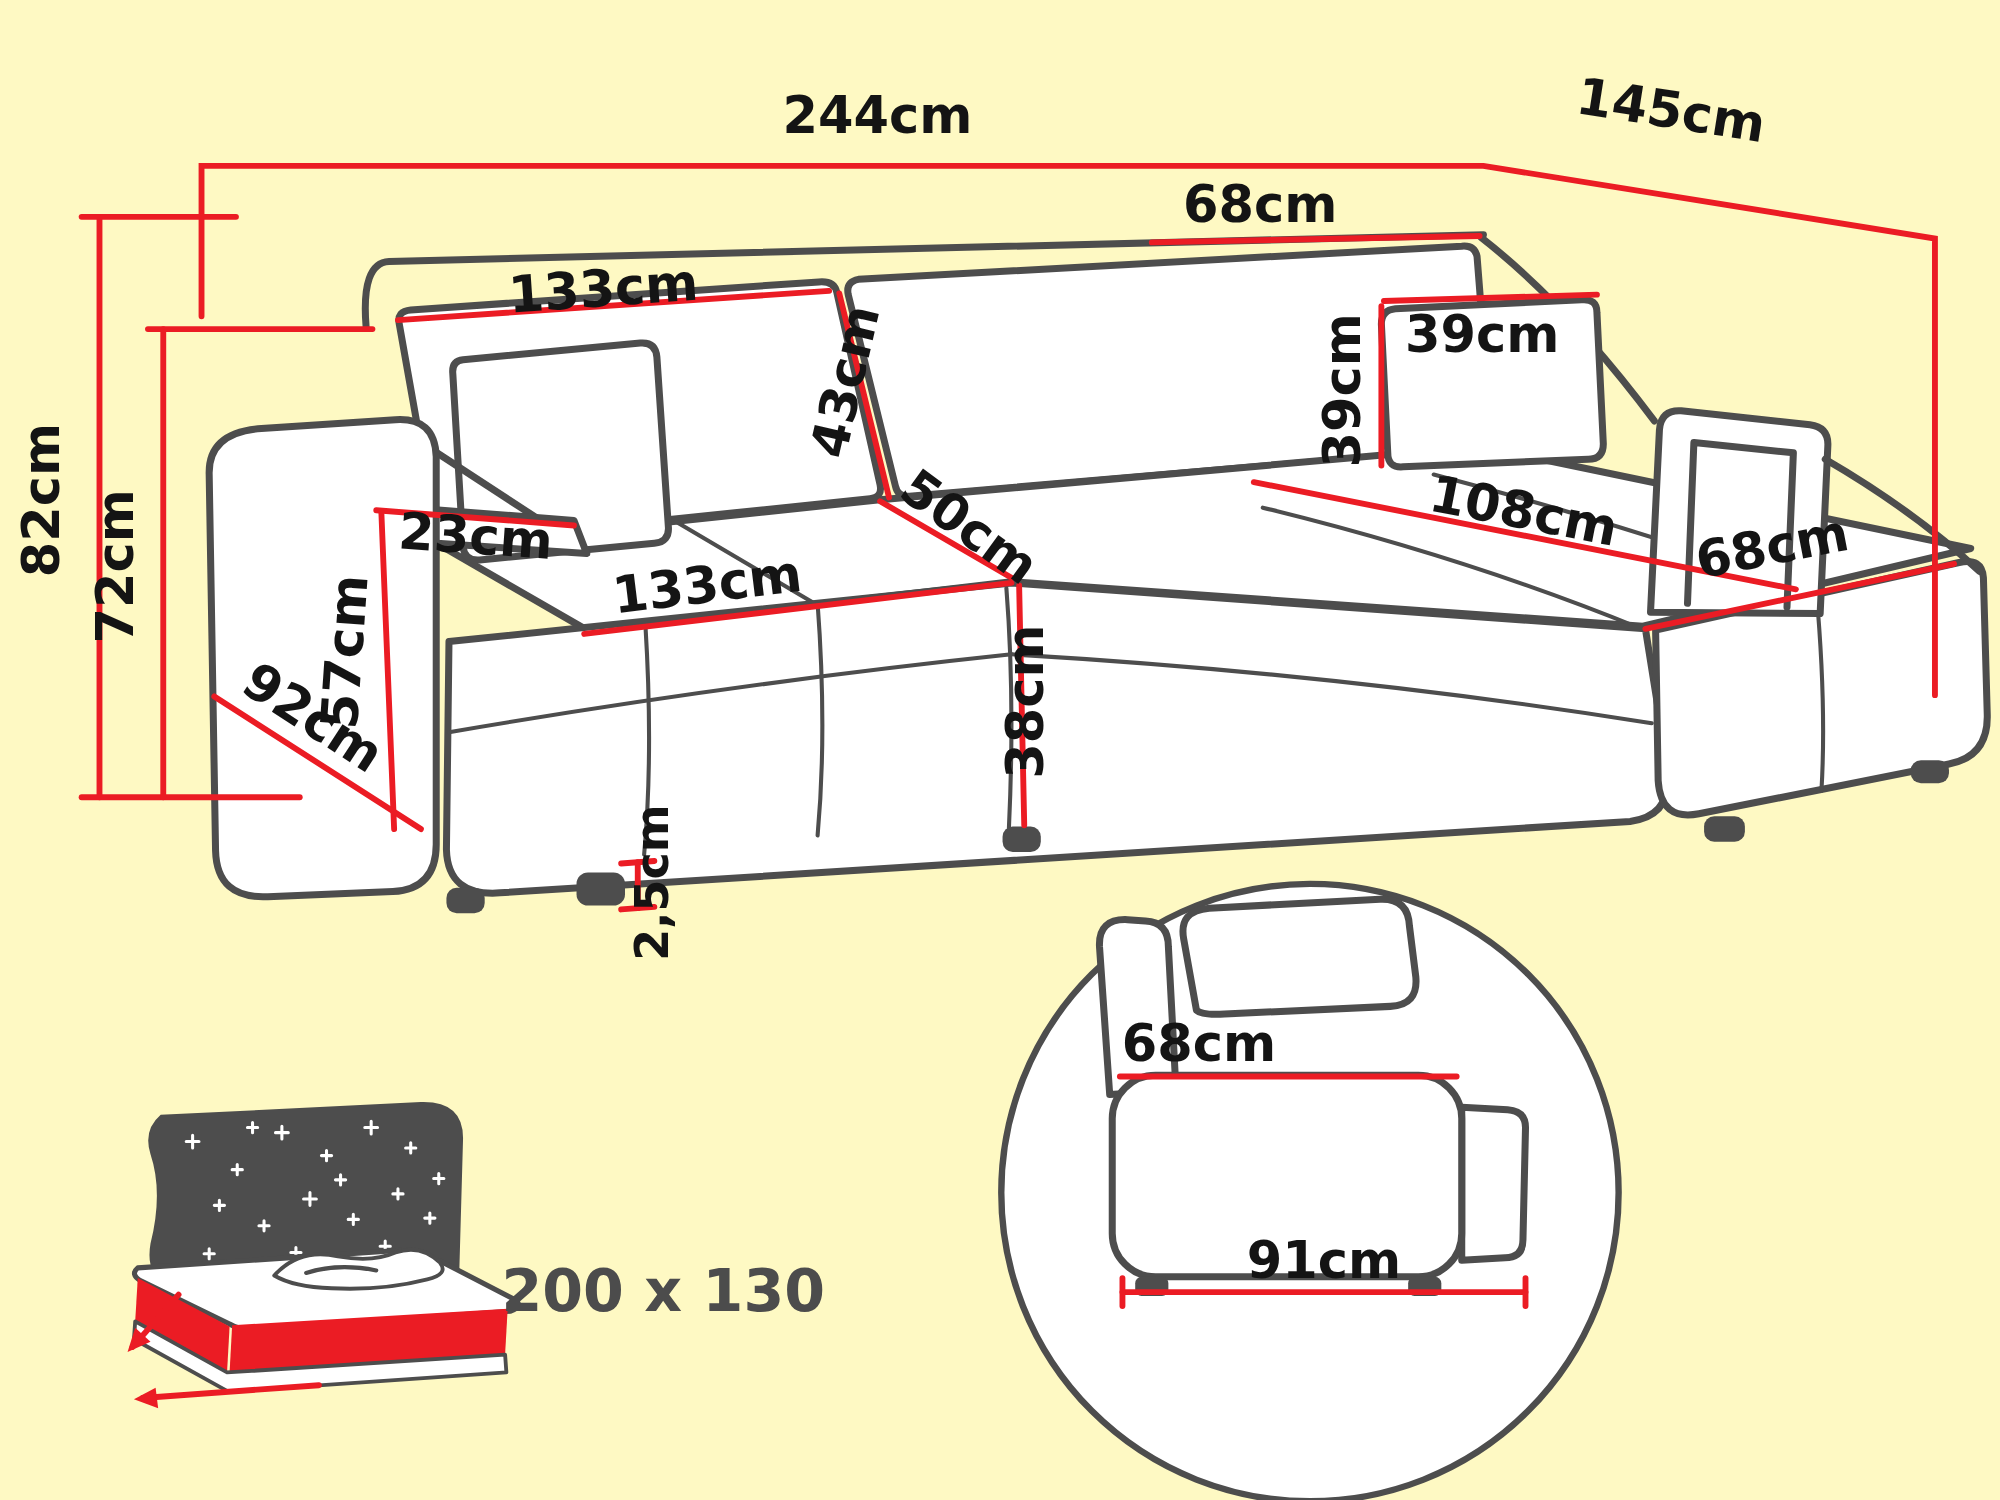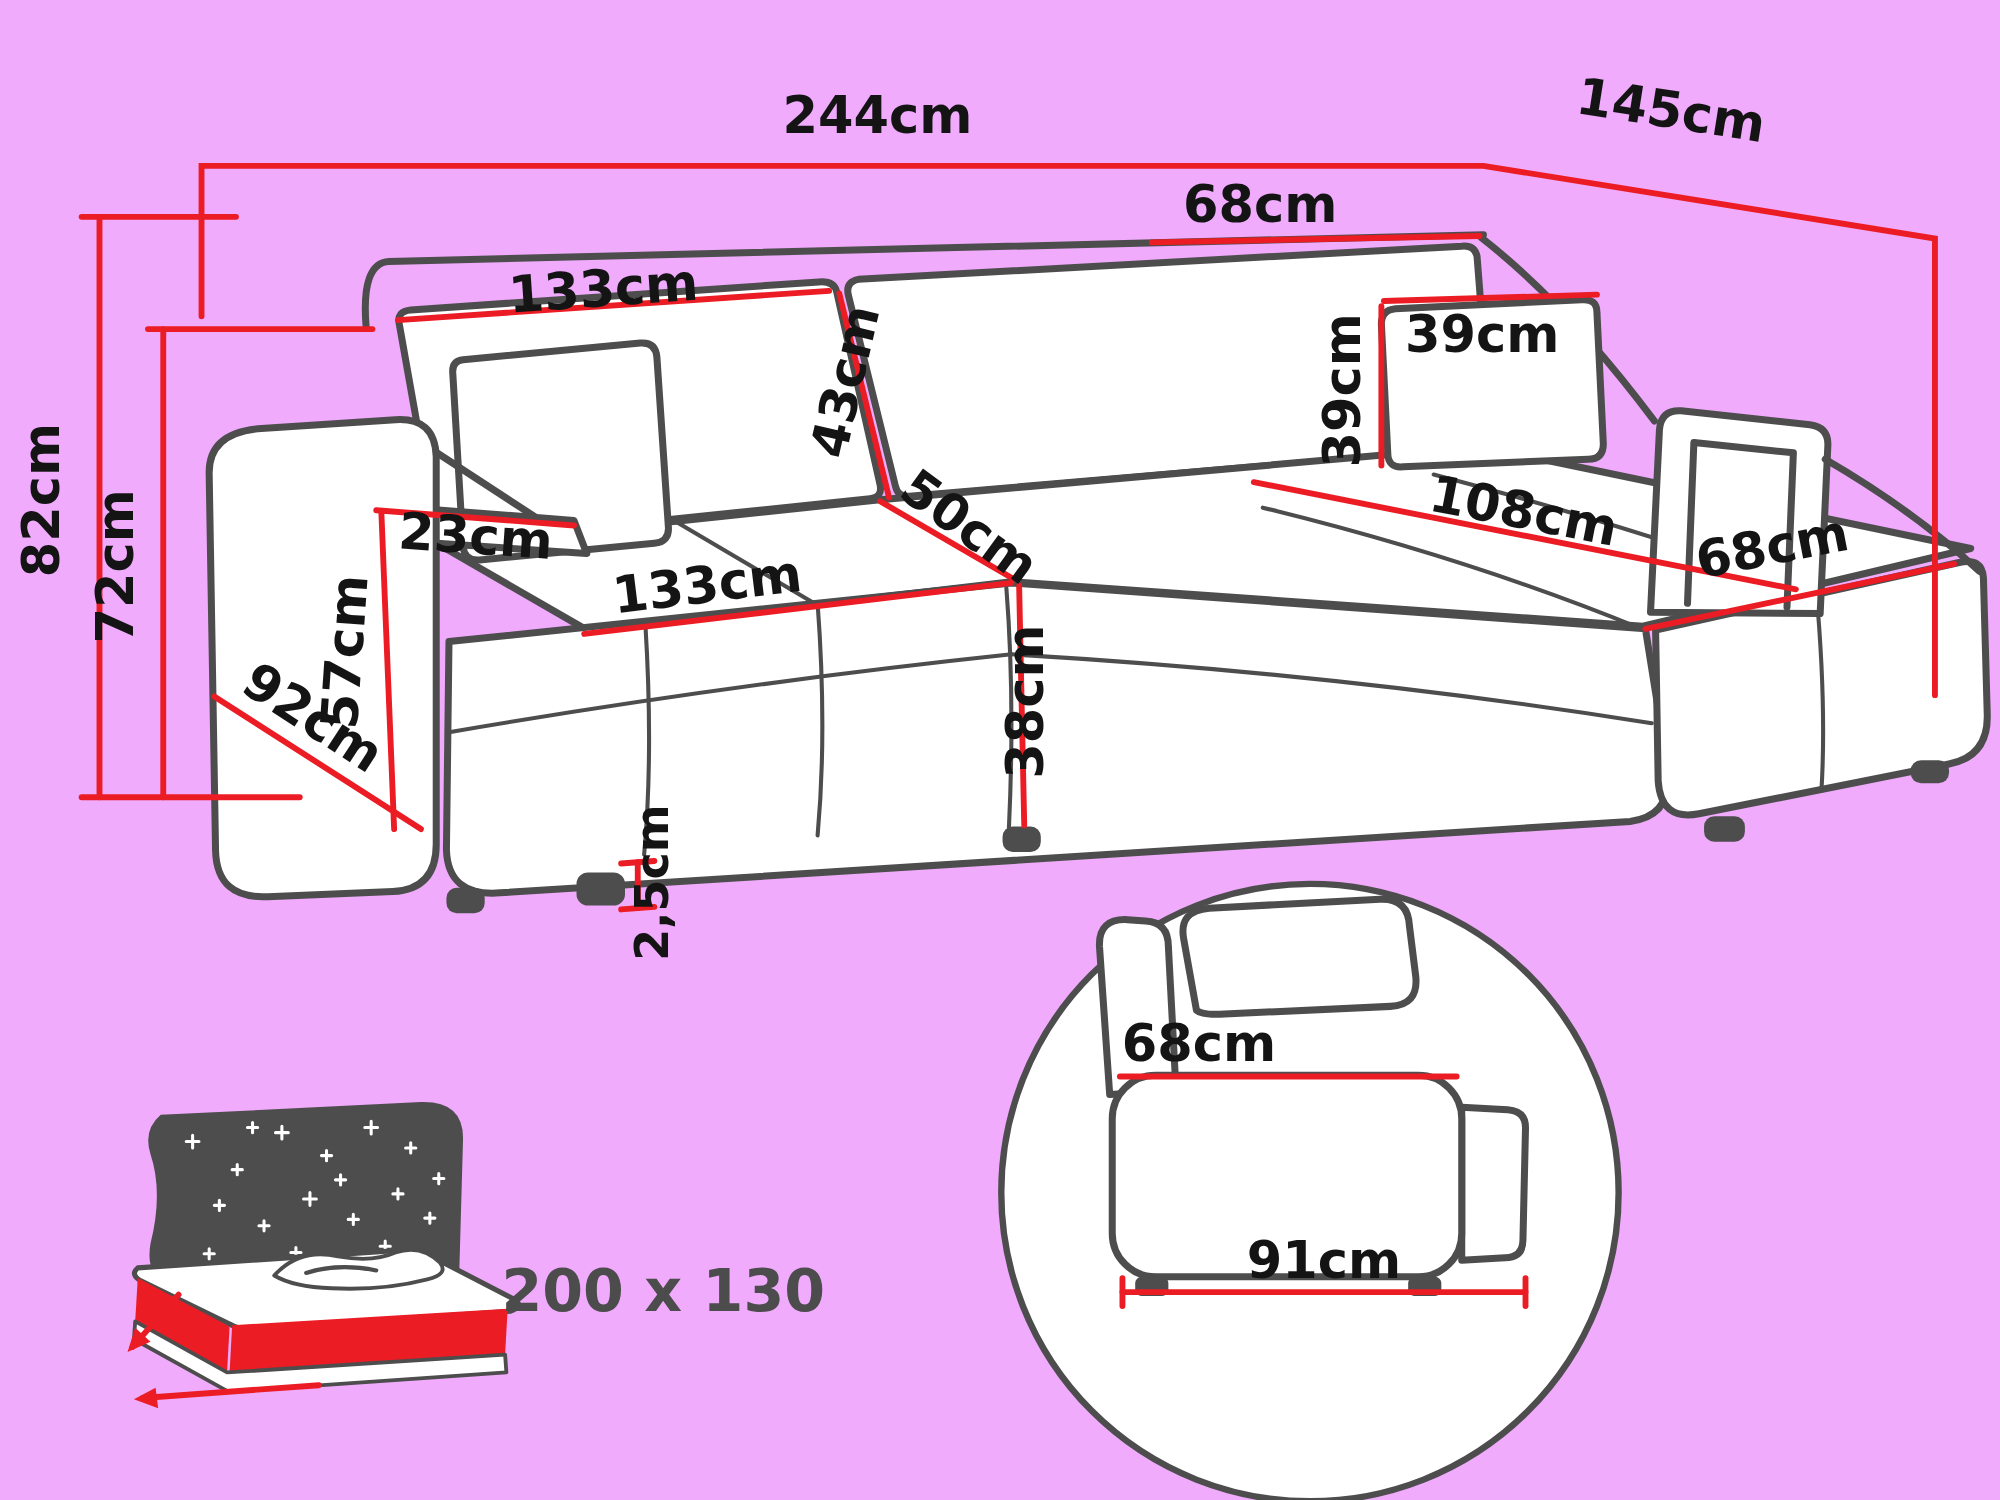--- a/index.html
+++ b/index.html
@@ -1,16 +1,16 @@
 <!DOCTYPE html>
 <html><head>
 <meta charset="utf-8">
 <style>
   html,body{margin:0;padding:0;background:#ffffff;}
-  #stage{position:relative;width:2000px;height:1500px;background:#f0abfc;overflow:hidden;}
+  #stage{position:relative;width:2000px;height:1500px;background:#fef9c3;overflow:hidden;}
   svg{display:block;}
   .outline{fill:#ffffff;stroke:#4d4d4d;stroke-width:5.5;stroke-linejoin:round;stroke-linecap:round;}
   .stroke-only{fill:none;stroke:#4d4d4d;stroke-width:5.5;stroke-linejoin:round;stroke-linecap:round;}
   .seam{fill:none;stroke:#4d4d4d;stroke-width:3.2;stroke-linecap:round;}
   .leg{fill:#4d4d4d;stroke:none;}
   .red{stroke:#eb1c24;stroke-width:4.6;stroke-linecap:round;fill:none;}
   .redfill{fill:#eb1c24;stroke:none;}
   .darkfill{fill:#4d4d4d;stroke:none;}
   .spark{stroke:#ffffff;stroke-width:2.4;stroke-linecap:round;fill:none;}
   .dim{font-family:"DejaVu Sans",sans-serif;font-weight:bold;font-size:40px;fill:#141414;}

